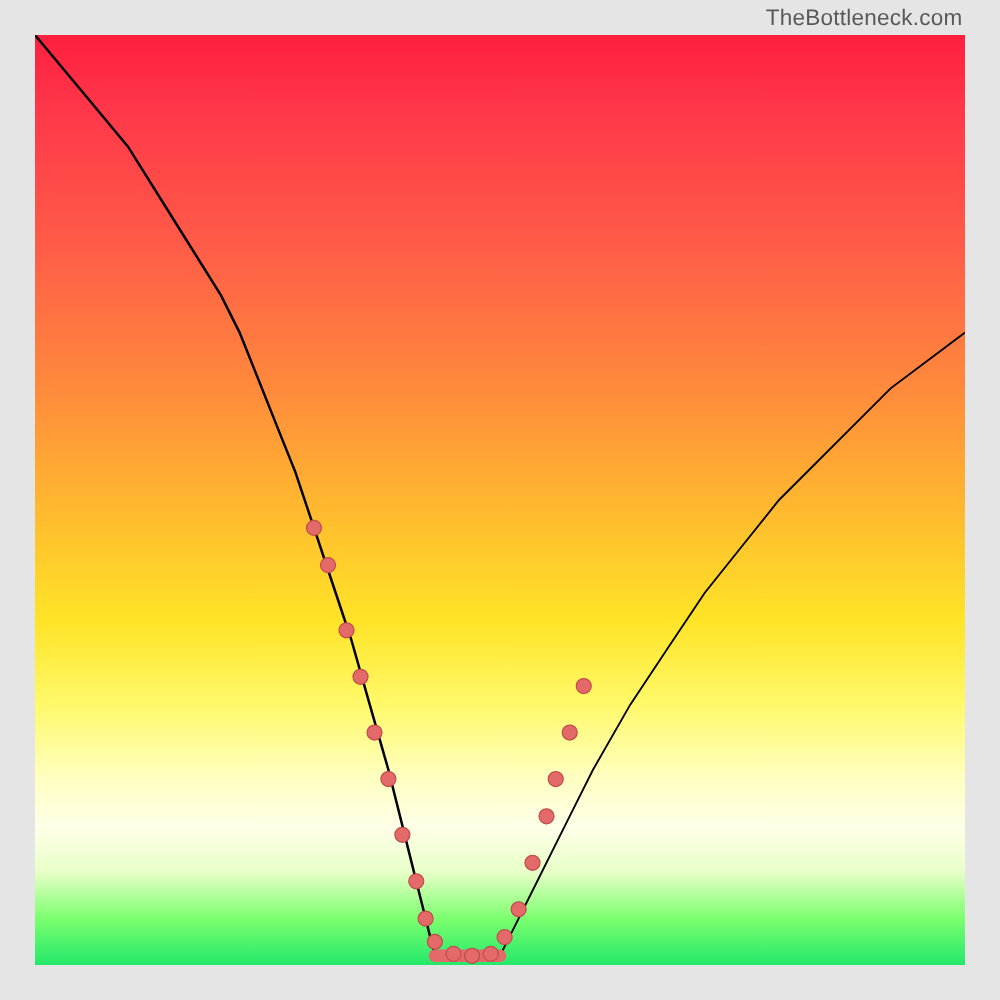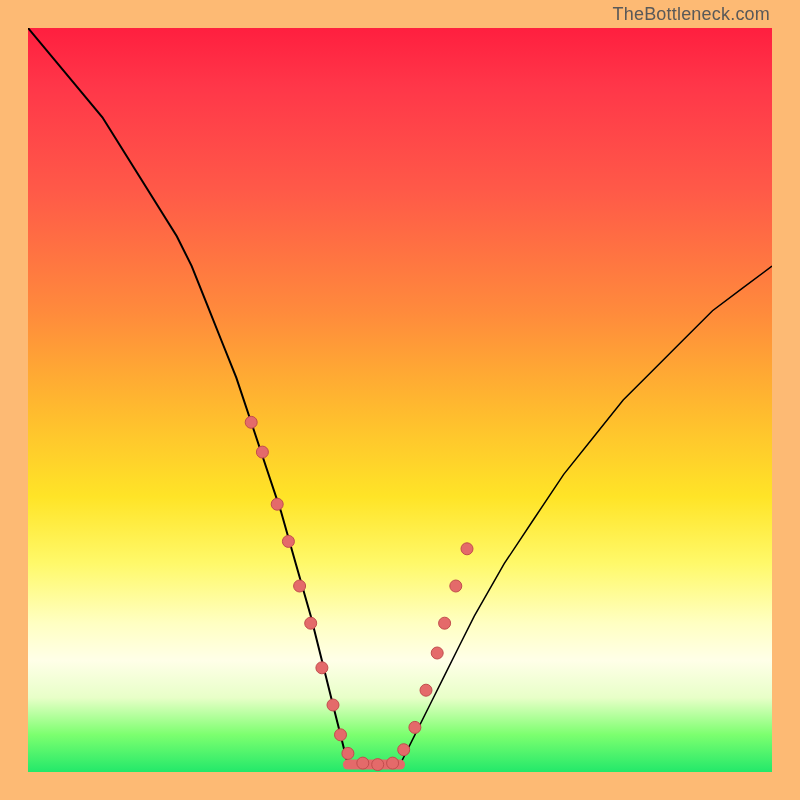--- a/index.html
+++ b/index.html
@@ -8,21 +8,21 @@
     width: 800px;
     height: 800px;
     overflow: hidden;
     background: #000;
     font-family: Arial, Helvetica, sans-serif;
   }
   .frame {
     position: relative;
     width: 800px;
     height: 800px;
-    background: #fdba74;
+    background: #e5e5e5;
   }
   .plot {
     position: absolute;
     left: 28px;
     top: 28px;
     width: 744px;
     height: 744px;
     
     background: linear-gradient(
       to bottom,

